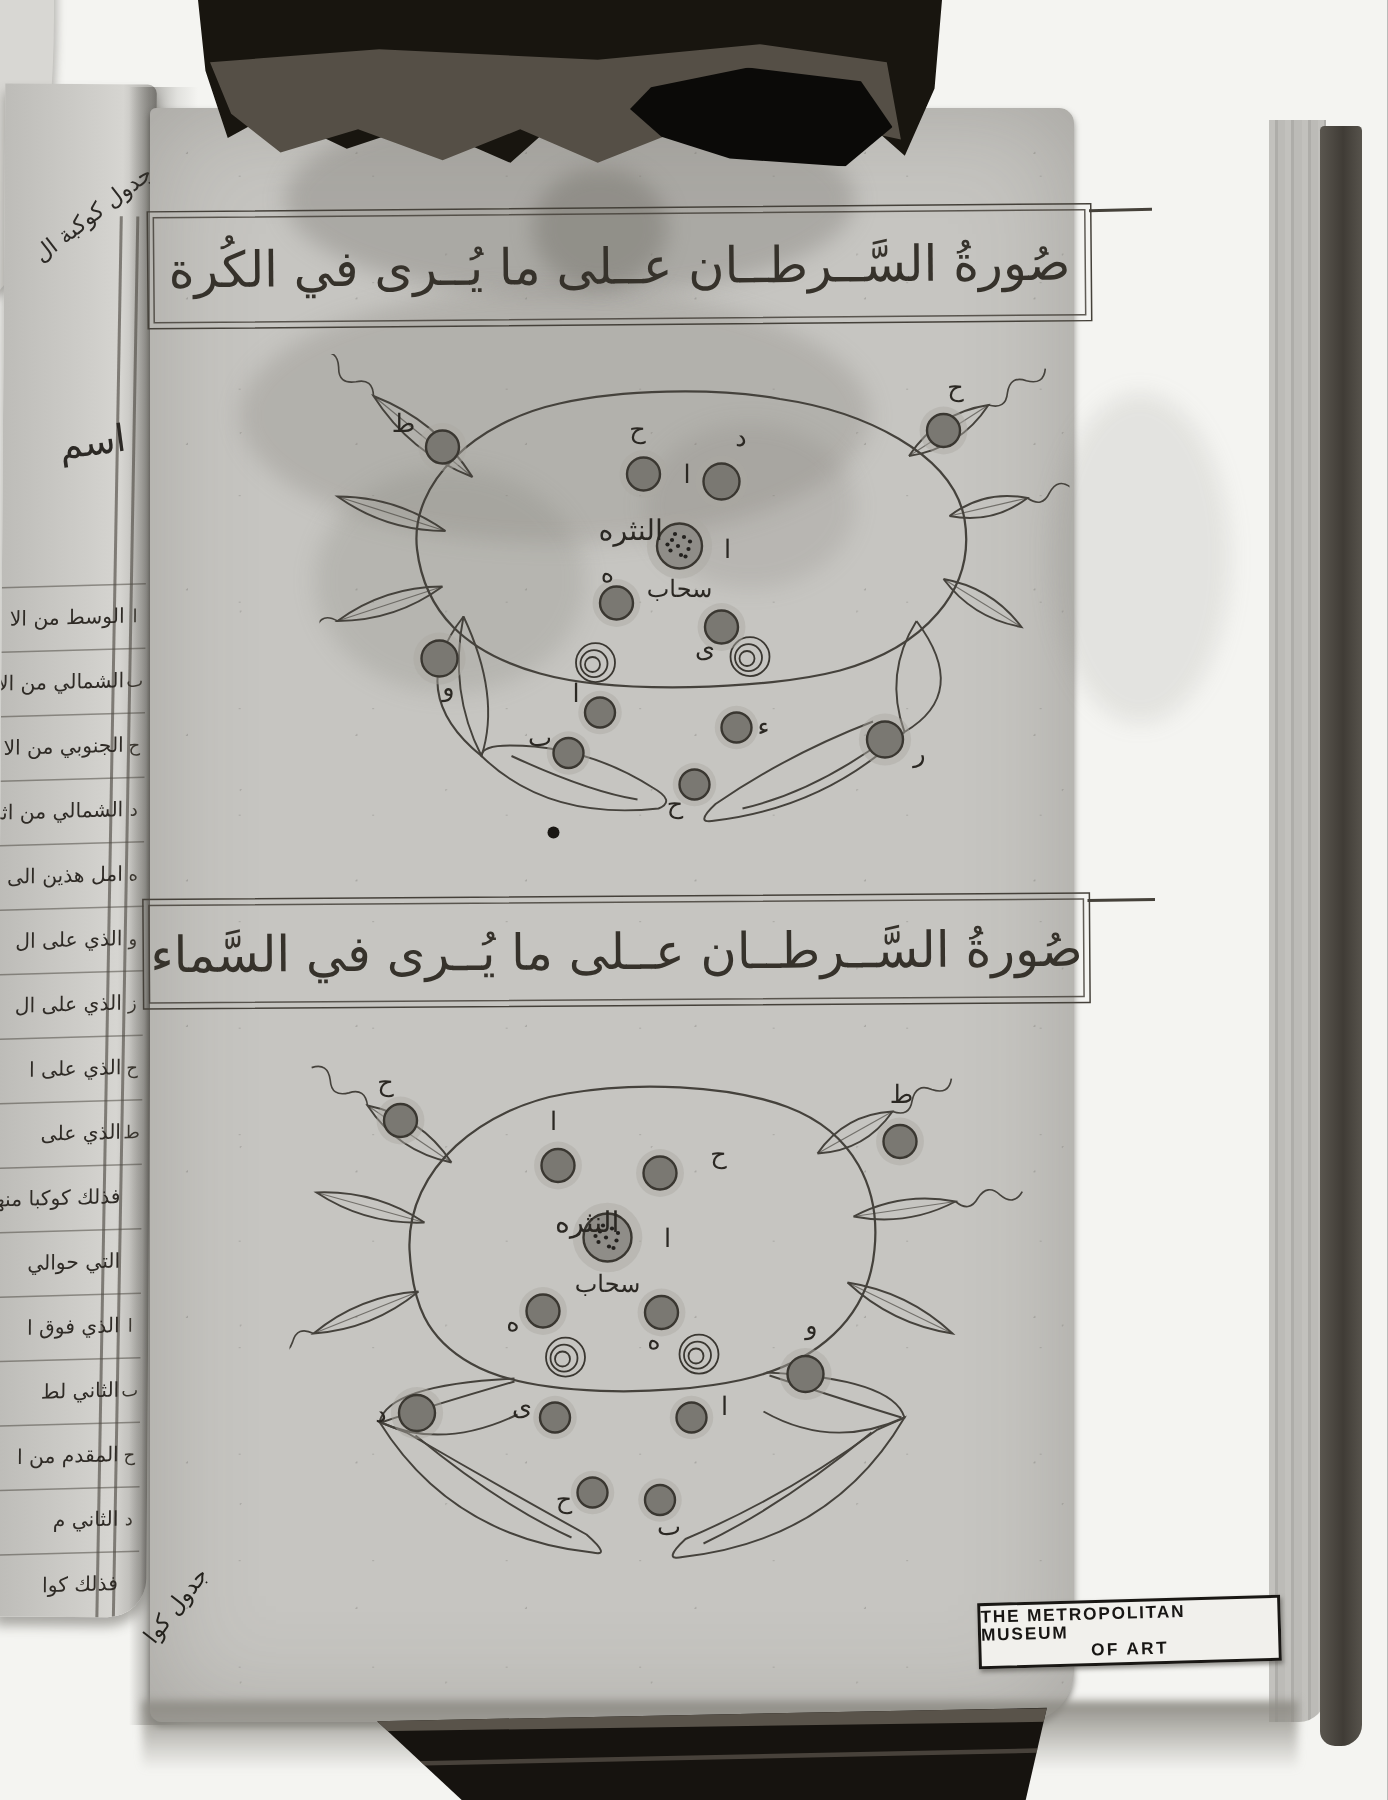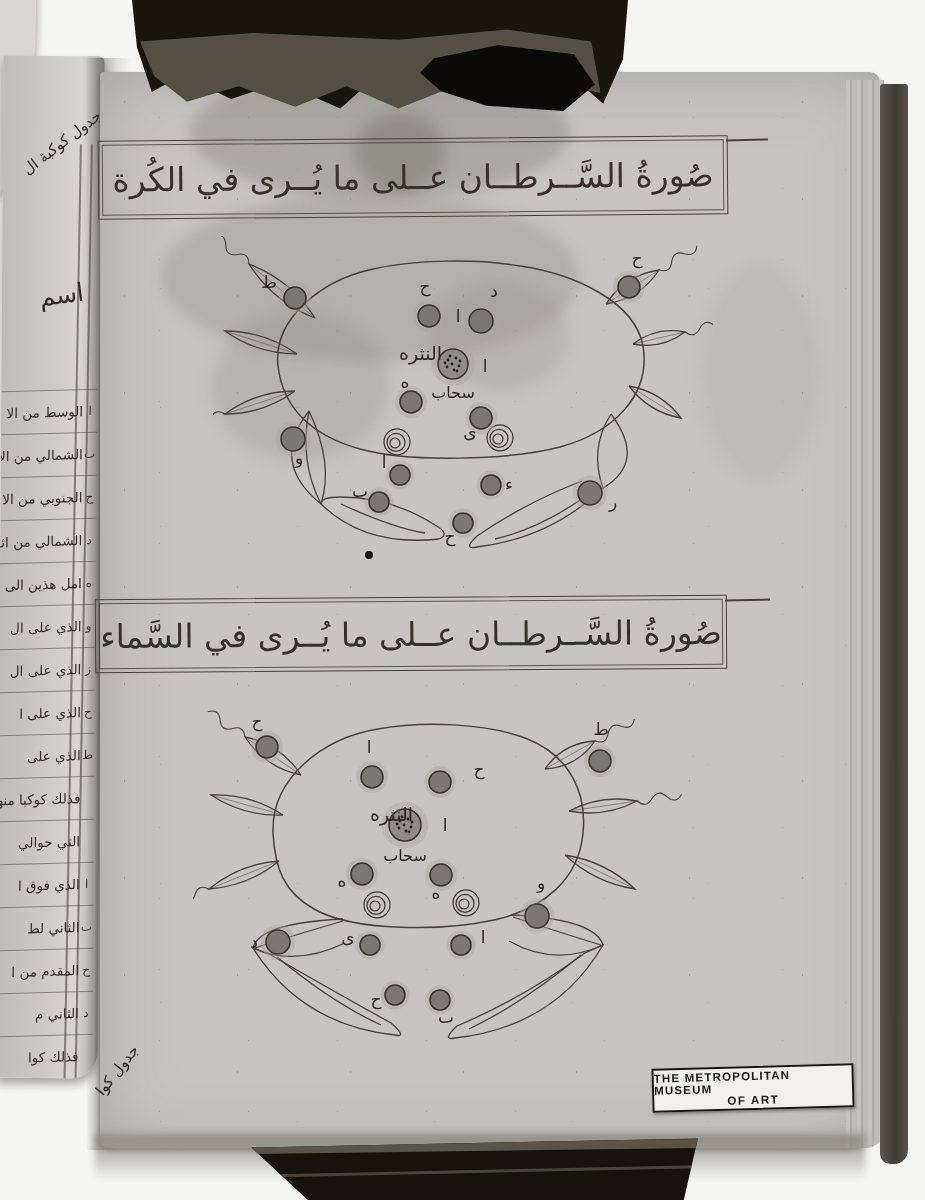--- a/index.html
+++ b/index.html
@@ -23,21 +23,21 @@
     font-size:25px;color:#2c2925;direction:rtl;transform:rotate(-8deg);}
   #lp-rows{position:absolute;left:0;top:334px;width:96px;transform:skewY(-2deg);}
   .lp-row{height:42px;border-top:1px solid rgba(80,76,70,.55);
     direction:rtl;display:flex;align-items:center;overflow:hidden;}
   .lp-row .mk{flex:0 0 14px;font-size:12px;color:#3a362f;text-align:center;}
   .lp-row .tx{white-space:nowrap;font-size:13.5px;color:#2f2b26;}
   
   #gutter{position:absolute;left:86px;top:58px;width:46px;height:1092px;
     background:linear-gradient(90deg,rgba(60,58,52,0) 0%,rgba(60,58,52,.38) 30%,rgba(60,58,52,.10) 70%,rgba(60,58,52,0) 100%);}
   
-  #page{position:absolute;left:100px;top:72px;width:780px;height:1076px;
+  #page{position:absolute;left:100px;top:72px;width:616px;height:1076px;
     background:#c6c5c1;border-radius:4px 10px 34px 8px;
     box-shadow:0 3px 4px rgba(55,53,48,.55), inset 0 0 70px rgba(95,92,85,.30);
     background-image:
       radial-gradient(circle 1.2px at 22% 31%, rgba(70,68,62,.25) 60%, transparent 61%),
       radial-gradient(circle 1px at 67% 64%, rgba(70,68,62,.22) 60%, transparent 61%),
       radial-gradient(circle 1px at 44% 82%, rgba(70,68,62,.2) 60%, transparent 61%);
     background-size:113px 97px, 89px 71px, 137px 119px;}
   .stain{position:absolute;border-radius:50%;filter:blur(7px);pointer-events:none;}
   
   .caption-box{position:absolute;border:1.6px solid #45413a;}

